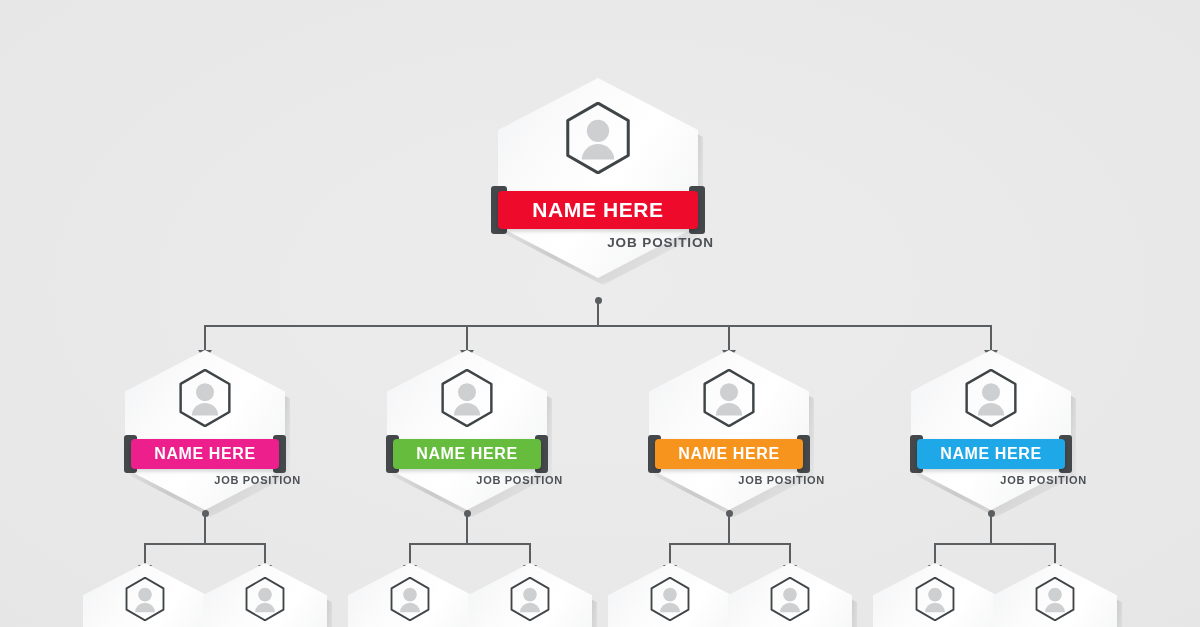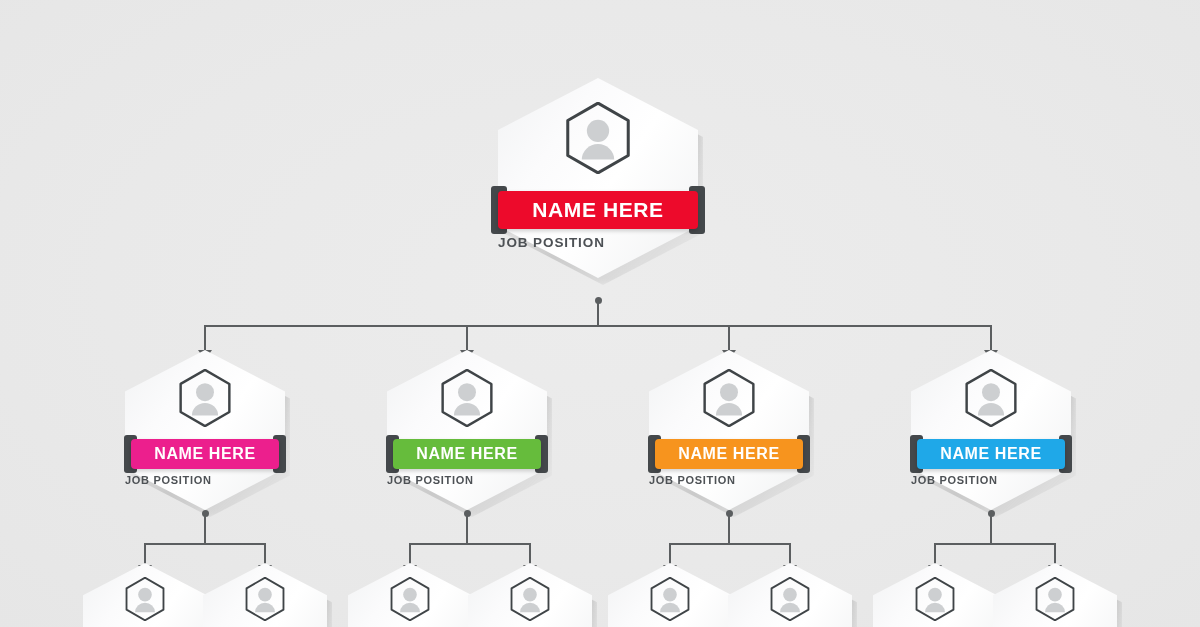--- a/index.html
+++ b/index.html
@@ -51,21 +51,21 @@
   .ribbon .fold.r{right:-7px;}
   .ribbon .bar{
     position:absolute;left:0;top:0;width:100%;height:100%;
     border-radius:4px;
     display:flex;align-items:center;justify-content:center;
     color:#fff;font-weight:bold;letter-spacing:.6px;
     box-shadow:0 2px 4px rgba(0,0,0,.18);
     white-space:nowrap;
   }
   .jobpos{
-    position:absolute;left:0;width:100%;text-align:left;
+    position:absolute;left:16px;width:100%;text-align:right;
     color:#4d5155;font-weight:bold;white-space:nowrap;
   }
 
   
   .lvl1{width:200px;height:200px;}
   .lvl1 .avatar{top:24px;}
   .lvl1 .ribbon{width:200px;height:38px;top:113px;}
   .lvl1 .ribbon .fold{top:-5px;width:16px;height:48px;}
   .lvl1 .ribbon .bar{font-size:21px;}
   .lvl1 .jobpos{top:157px;font-size:13.5px;letter-spacing:.9px;}

